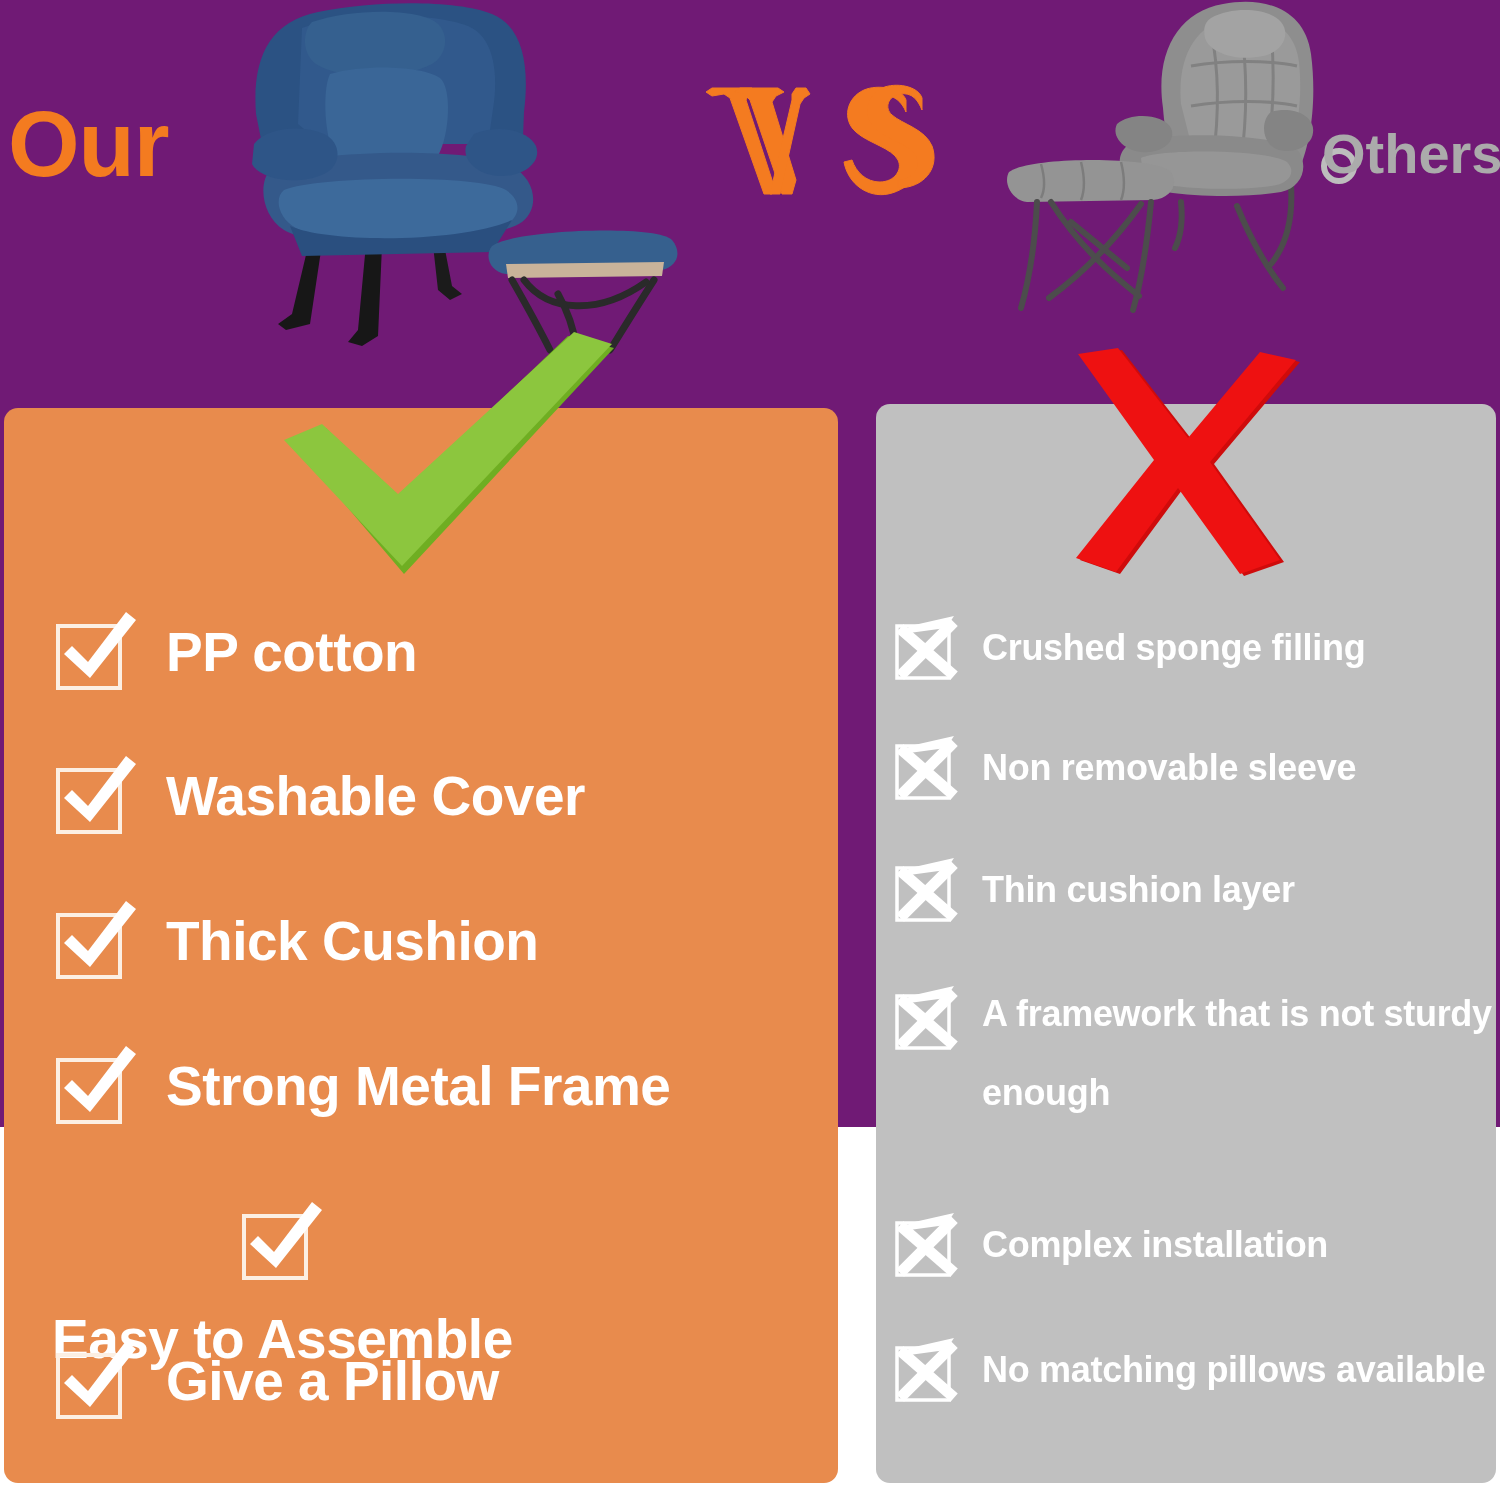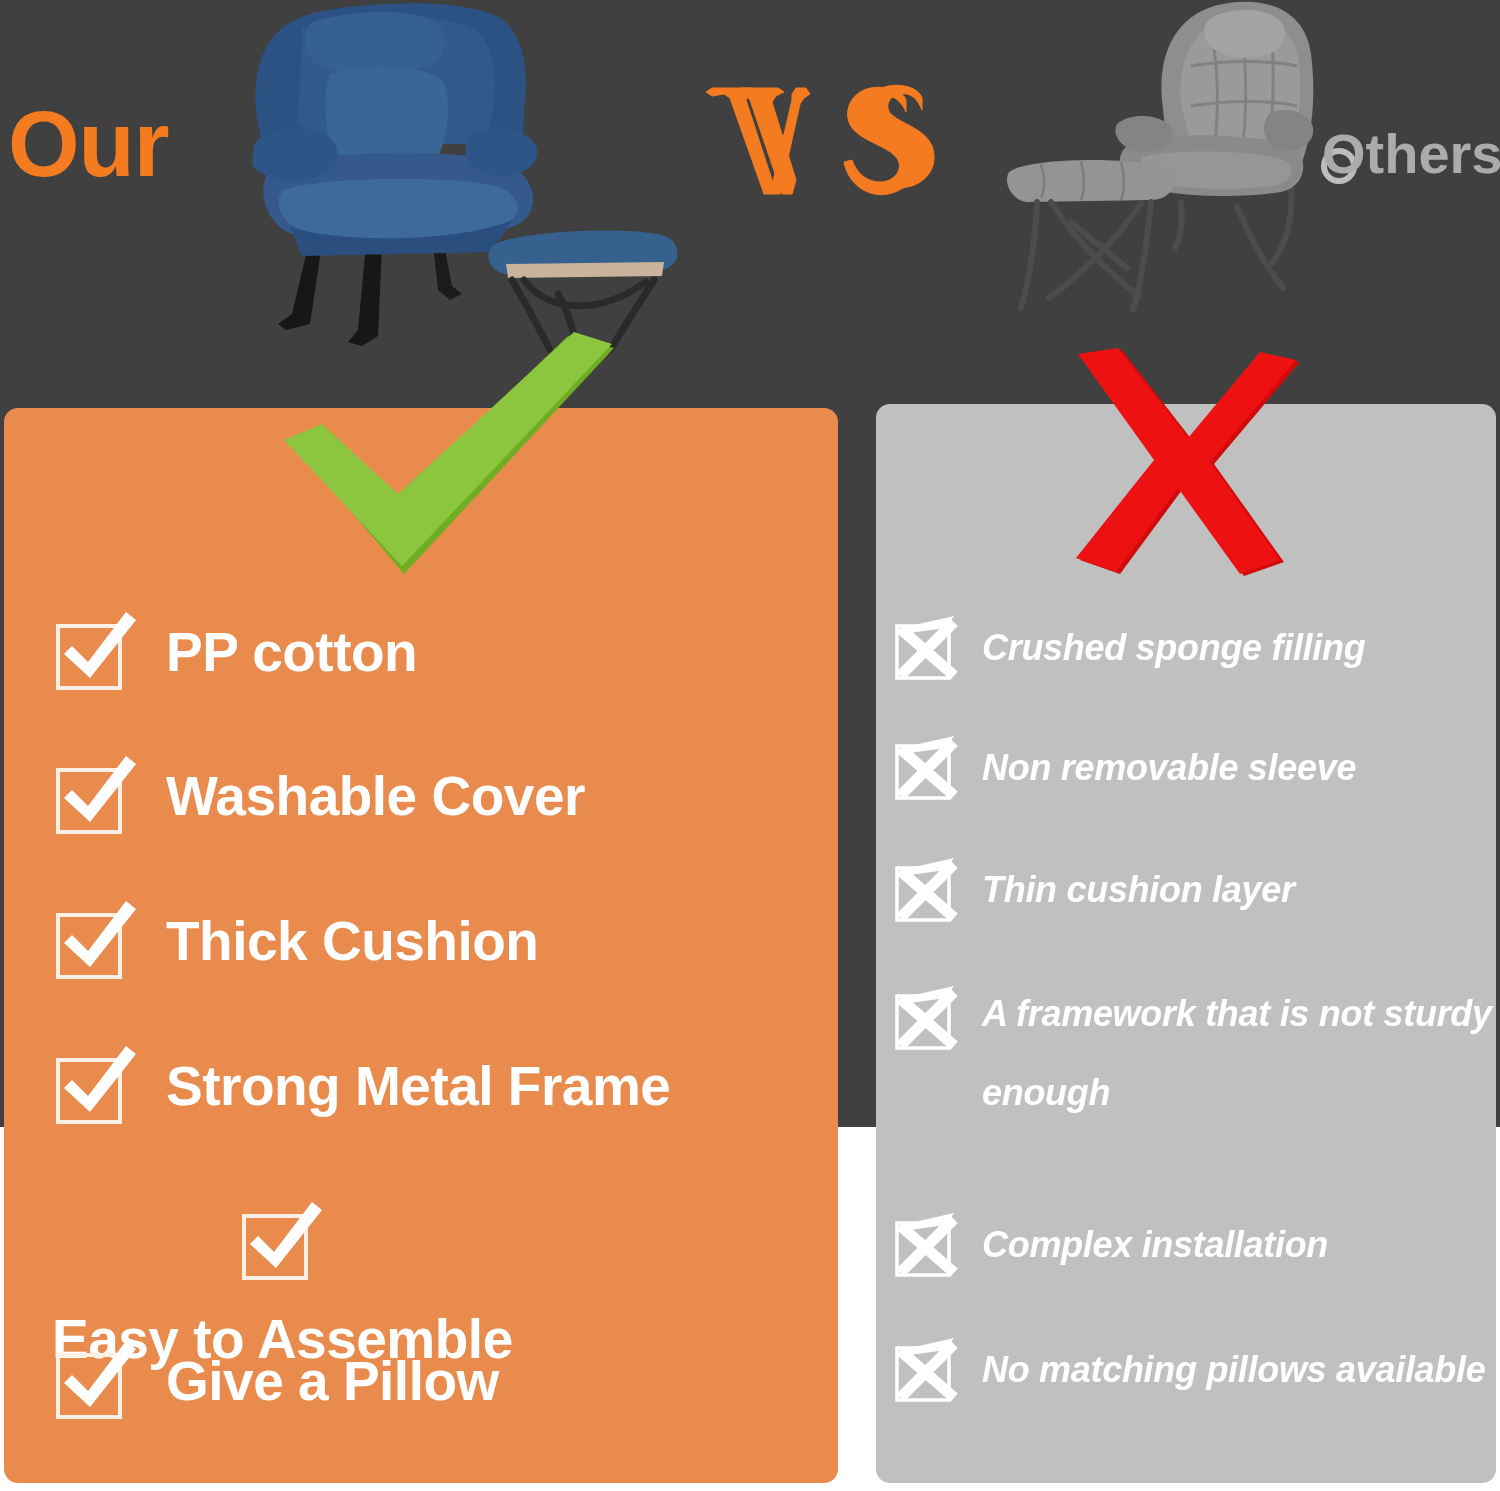--- a/index.html
+++ b/index.html
@@ -2,21 +2,21 @@
 <html><head>
 <meta charset="utf-8">
 <style>
   * { margin:0; padding:0; box-sizing:border-box; }
   html, body {
     width:1500px; height:1491px;
     background:#ffffff;
     font-family:"Liberation Sans", sans-serif;
     overflow:hidden;
   }
-  .stage { position:relative; width:1500px; height:1127px; background:#404040; }
+  .stage { position:relative; width:1500px; height:1127px; background:#701a75; }
 
   
   .header { position:absolute; left:0; top:0; width:1500px; height:400px; }
 
   .label-our {
     position:absolute; left:8px; top:98px;
     font-size:92px; font-weight:bold; letter-spacing:-1px;
     color:#F47B20; line-height:1;
   }
   .label-others {
@@ -42,21 +42,20 @@
     position:absolute;
     border-radius:14px;
   }
   .panel-pros {
     left:4px; top:408px; width:834px; height:1075px;
     background:#E88B4D;
   }
   .panel-cons {
     left:876px; top:404px; width:620px; height:1079px;
     background:#C0C0C0;
-    font-style:italic;
   }
 
   .list { position:absolute; left:0; top:0; width:100%; height:100%; }
 
   
   .row-pro {
     position:absolute; left:48px;
     display:flex; align-items:center; gap:26px;
     height:76px;
   }

